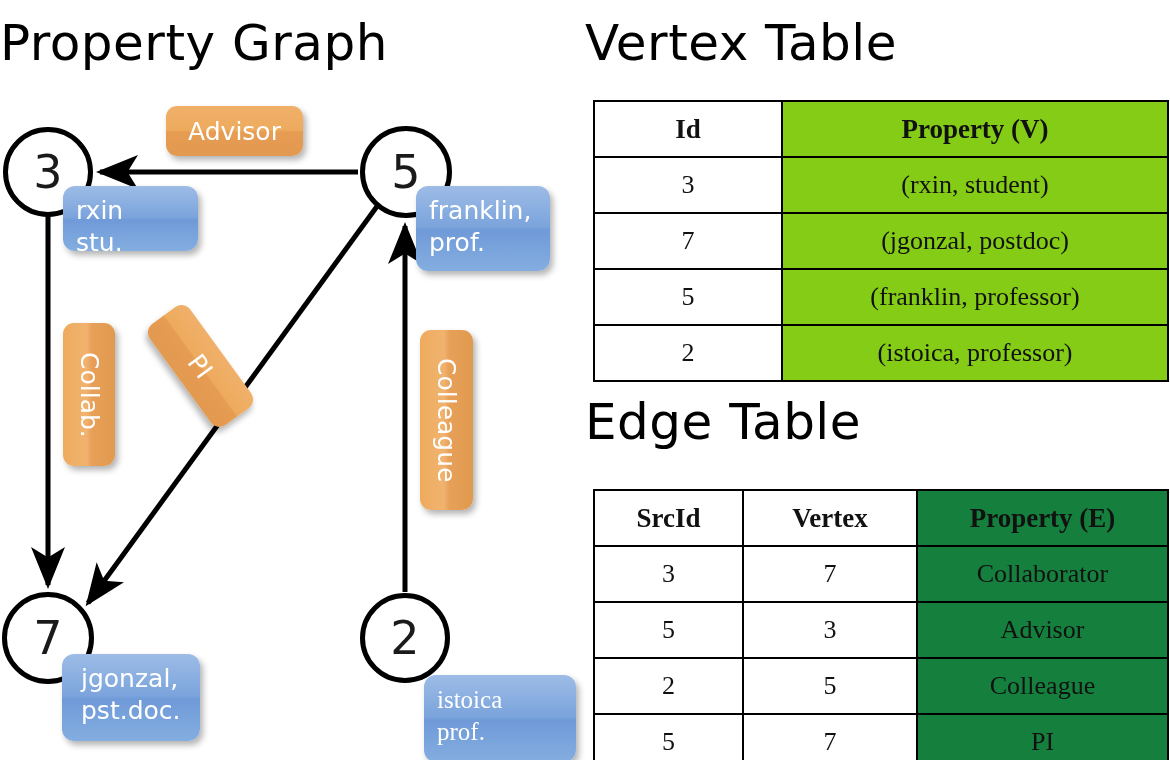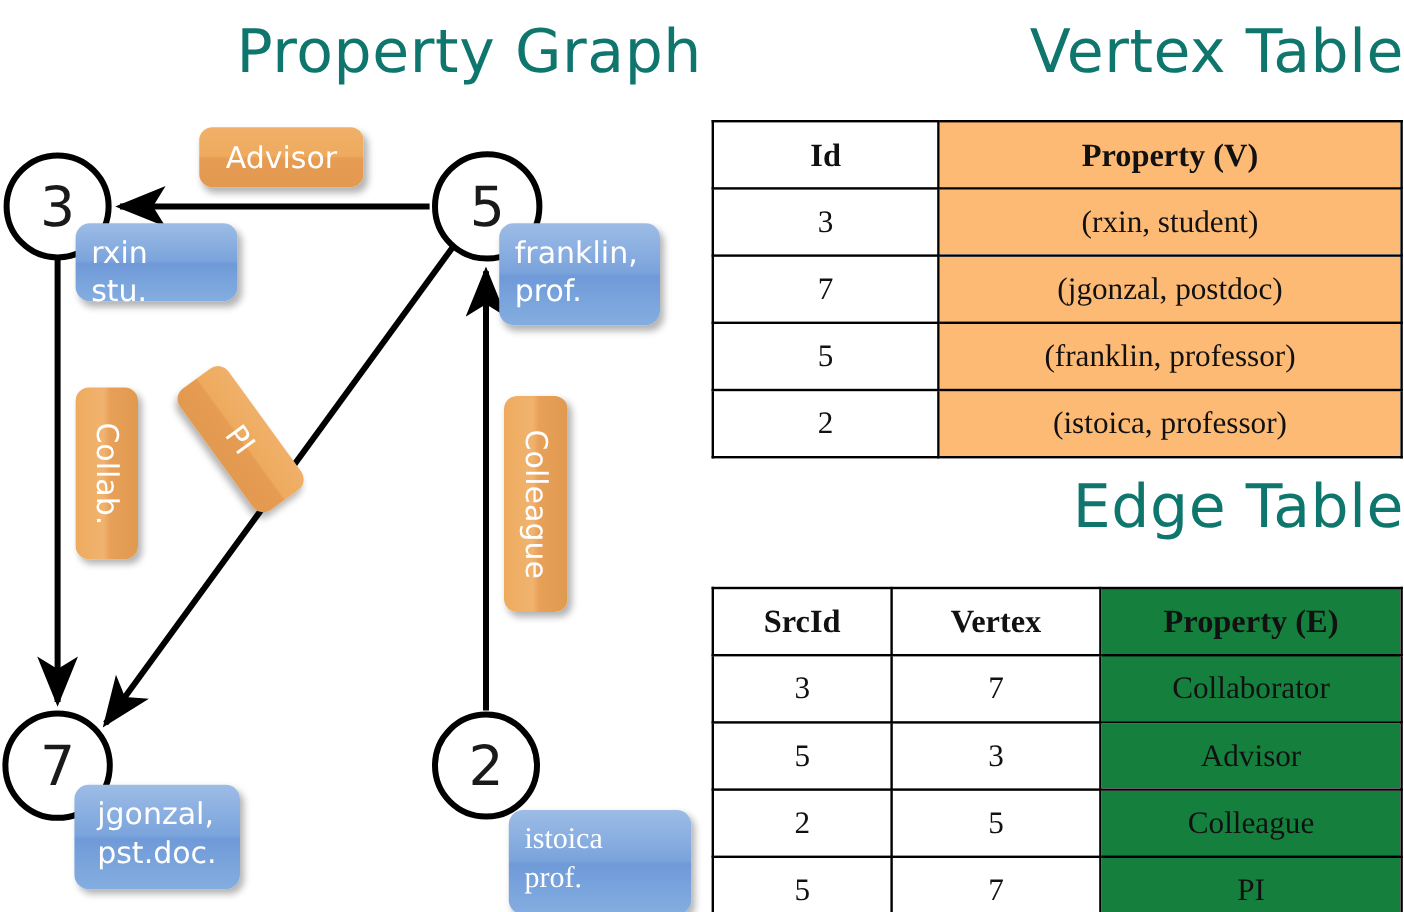--- a/index.html
+++ b/index.html
@@ -12,24 +12,24 @@
     height: 760px;
     position: relative;
     overflow: hidden;
     font-family: "Liberation Sans", sans-serif;
     color: #000000;
   }
 
   
   .title {
     position: absolute;
-    text-align: right;
+    text-align: left;
     font-weight: 400;
     letter-spacing: 0.5px;
-    color: #0f766e;
+    color: #000000;
     font-family: "DejaVu Sans", sans-serif;
     white-space: nowrap;
   }
   #graph-title   { left: 0;    top: 14px;  width: 585px; font-size: 50px; }
   #vertex-title  { left: 585px; top: 14px;  width: 585px; font-size: 50px; }
   #edge-title    { left: 585px; top: 393px; width: 585px; font-size: 50px; }
 
   
   #graph-panel {
     position: absolute;
@@ -105,21 +105,21 @@
     height: 54px;
     line-height: 54px;
     overflow: hidden;
     white-space: nowrap;
   }
   .tbl th { font-weight: bold; font-size: 27px; }
 
   #vertex-table { left: 593px; top: 100px; width: 574px; }
   #edge-table   { left: 593px; top: 489px; width: 574px; }
 
-  .cell-blue   { background: #fdba74; }
+  .cell-blue   { background: #84cc16; }
   .cell-orange { background: #15803d; }
   .cell-white  { background: #ffffff; }
 </style>
 </head>
 <body>
 
 <div class="title" id="graph-title">Property Graph</div>
 <div class="title" id="vertex-title">Vertex Table</div>
 <div class="title" id="edge-title">Edge Table</div>
 

